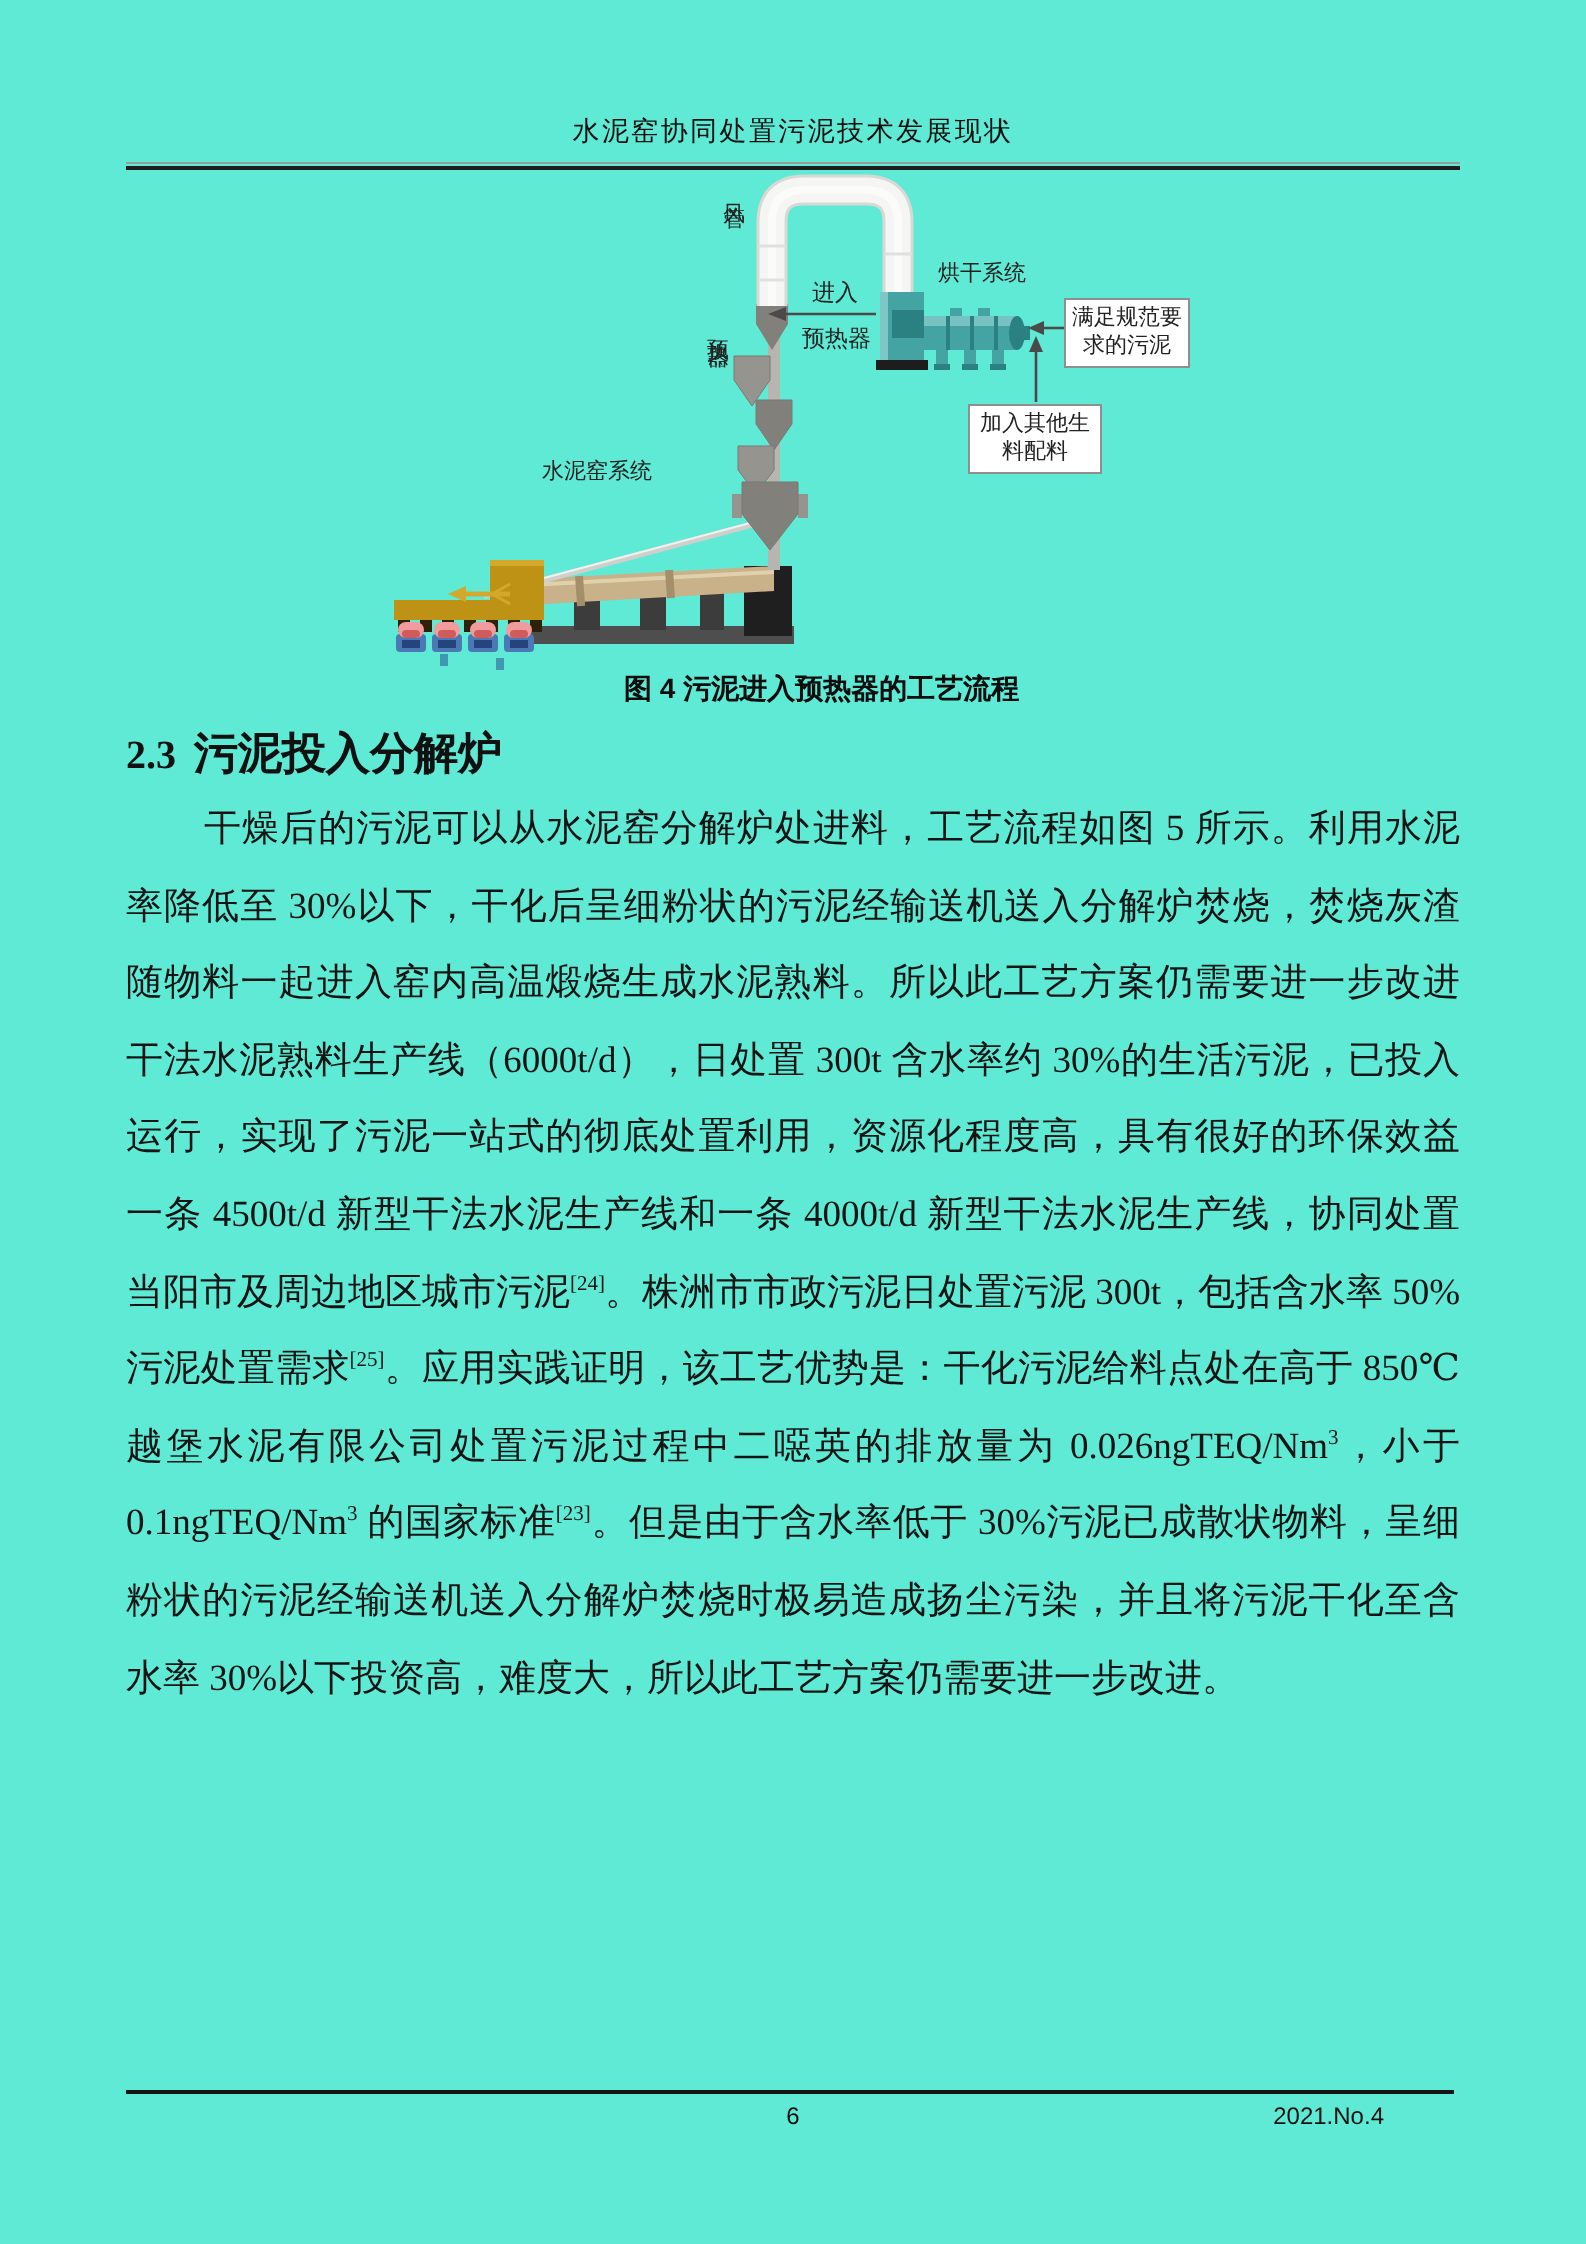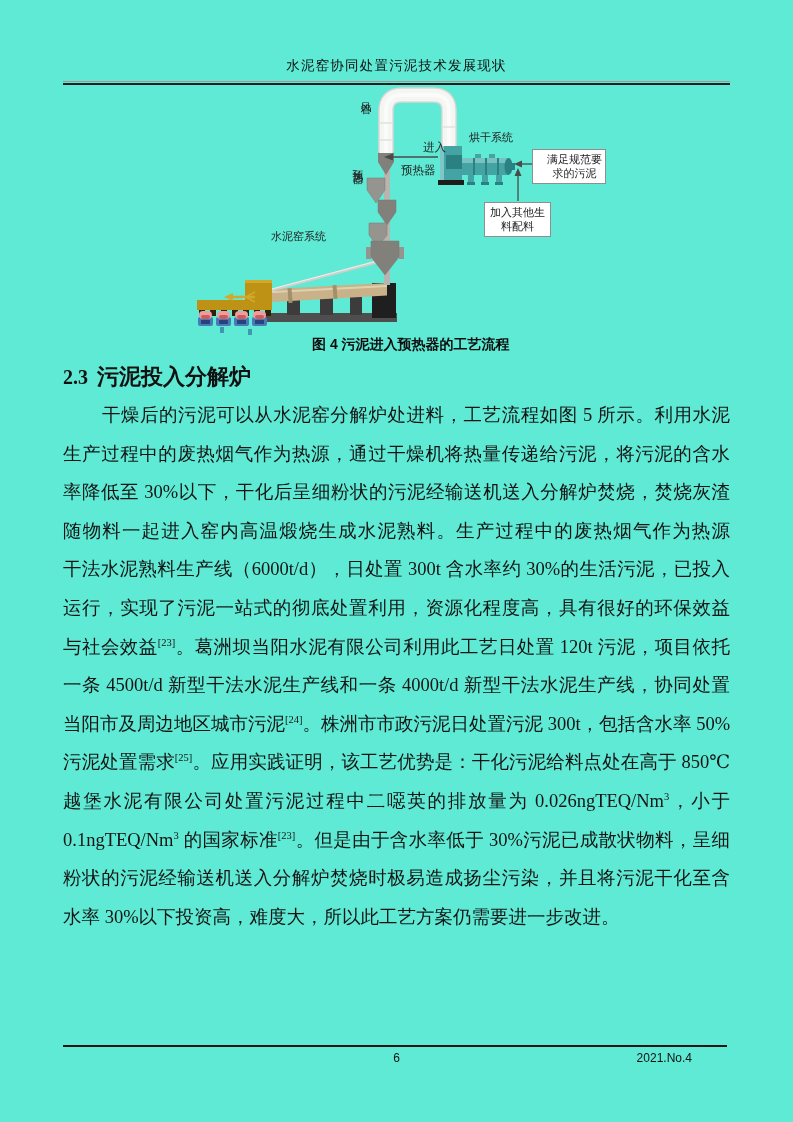--- a/index.html
+++ b/index.html
@@ -188,50 +188,48 @@
         <line class="s-flow" x1="352" y1="79" x2="341" y2="79"></line>
         <polygon class="f-flow" points="334,79 342,75.5 342,82.5"></polygon>
       </g>
       <g>
         <line class="s-flow" x1="338" y1="116" x2="338" y2="90"></line>
         <polygon class="f-flow" points="338,83 334.5,91 341.5,91"></polygon>
       </g>
     </svg>
 
     <div class="fig-label vert" style="left:180px;top:8px;">风管</div>
-    <div class="fig-label" style="left:226px;top:56px;font-size:11.5px;margin-left:17px;">进入</div>
+    <div class="fig-label" style="left:226px;top:56px;font-size:11.5px;">进入</div>
     <div class="fig-label" style="left:221px;top:79px;font-size:11.5px;">预热器</div>
     <div class="fig-label" style="left:289px;top:28px;margin-top:18px;">烘干系统</div>
     <div class="fig-label vert" style="left:172px;top:76px;">预热器</div>
     <div class="fig-label" style="left:91px;top:145px;">水泥窑系统</div>
 
-    <div class="fig-box" style="left:352px;top:64px;width:61px;height:31px;padding-left:11px;">
+    <div class="fig-box" style="left:352px;top:64px;width:61px;height:31px;">
       <div>满足规范要</div>
       <div>求的污泥</div>
     </div>
     <div class="fig-box" style="left:304px;top:117px;width:65px;height:31px;">
       <div>加入其他生</div>
       <div>料配料</div>
     </div>
   </div>
 
   <div class="caption">图 4 污泥进入预热器的工艺流程</div>
 
   <div class="section-heading">
     <span class="num">2.3</span><span class="ttl">污泥投入分解炉</span>
   </div>
 
   <div class="paragraph">
       <div class="para-line first"><span>干燥后的污泥可以从水泥窑分解炉处进料，工艺流程如图 5 所示。利用水泥</span></div>
-      <div class="para-line"><span>生产过程中的废热烟气作为热源，通过干燥机将热量传递给污泥，将污泥的含水</span></div>
       <div class="para-line"><span>率降低至 30%以下，干化后呈细粉状的污泥经输送机送入分解炉焚烧，焚烧灰渣</span></div>
-      <div class="para-line"><span>随物料一起进入窑内高温煅烧生成水泥熟料。生产过程中的废热烟气作为热源</span></div>
+      <div class="para-line"><span>随物料一起进入窑内高温煅烧生成水泥熟料。所以此工艺方案仍需要进一步改进</span></div>
       <div class="para-line"><span>干法水泥熟料生产线（6000t/d），日处置 300t 含水率约 30%的生活污泥，已投入</span></div>
       <div class="para-line"><span>运行，实现了污泥一站式的彻底处置利用，资源化程度高，具有很好的环保效益</span></div>
-      <div class="para-line"><span>与社会效益</span><sup>[23]</sup><span>。葛洲坝当阳水泥有限公司利用此工艺日处置 120t 污泥，项目依托</span></div>
       <div class="para-line"><span>一条 4500t/d 新型干法水泥生产线和一条 4000t/d 新型干法水泥生产线，协同处置</span></div>
       <div class="para-line"><span>当阳市及周边地区城市污泥</span><sup>[24]</sup><span>。株洲市市政污泥日处置污泥 300t，包括含水率 50%</span></div>
       <div class="para-line"><span>污泥处置需求</span><sup>[25]</sup><span>。应用实践证明，该工艺优势是：干化污泥给料点处在高于 850℃</span></div>
       <div class="para-line"><span>越堡水泥有限公司处置污泥过程中二噁英的排放量为 0.026ngTEQ/Nm</span><sup>3</sup><span>，小于</span></div>
       <div class="para-line"><span>0.1ngTEQ/Nm</span><sup>3</sup><span> 的国家标准</span><sup>[23]</sup><span>。但是由于含水率低于 30%污泥已成散状物料，呈细</span></div>
       <div class="para-line"><span>粉状的污泥经输送机送入分解炉焚烧时极易造成扬尘污染，并且将污泥干化至含</span></div>
       <div class="para-line last"><span>水率 30%以下投资高，难度大，所以此工艺方案仍需要进一步改进。</span></div>
     </div>
 
   <div class="footer-rule"></div>

